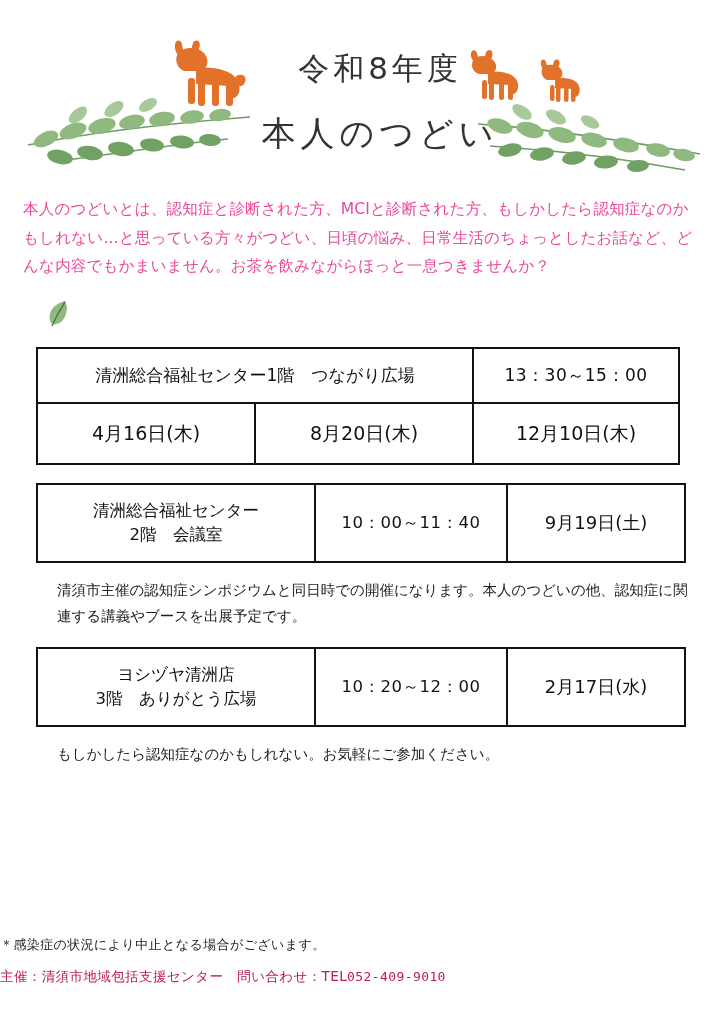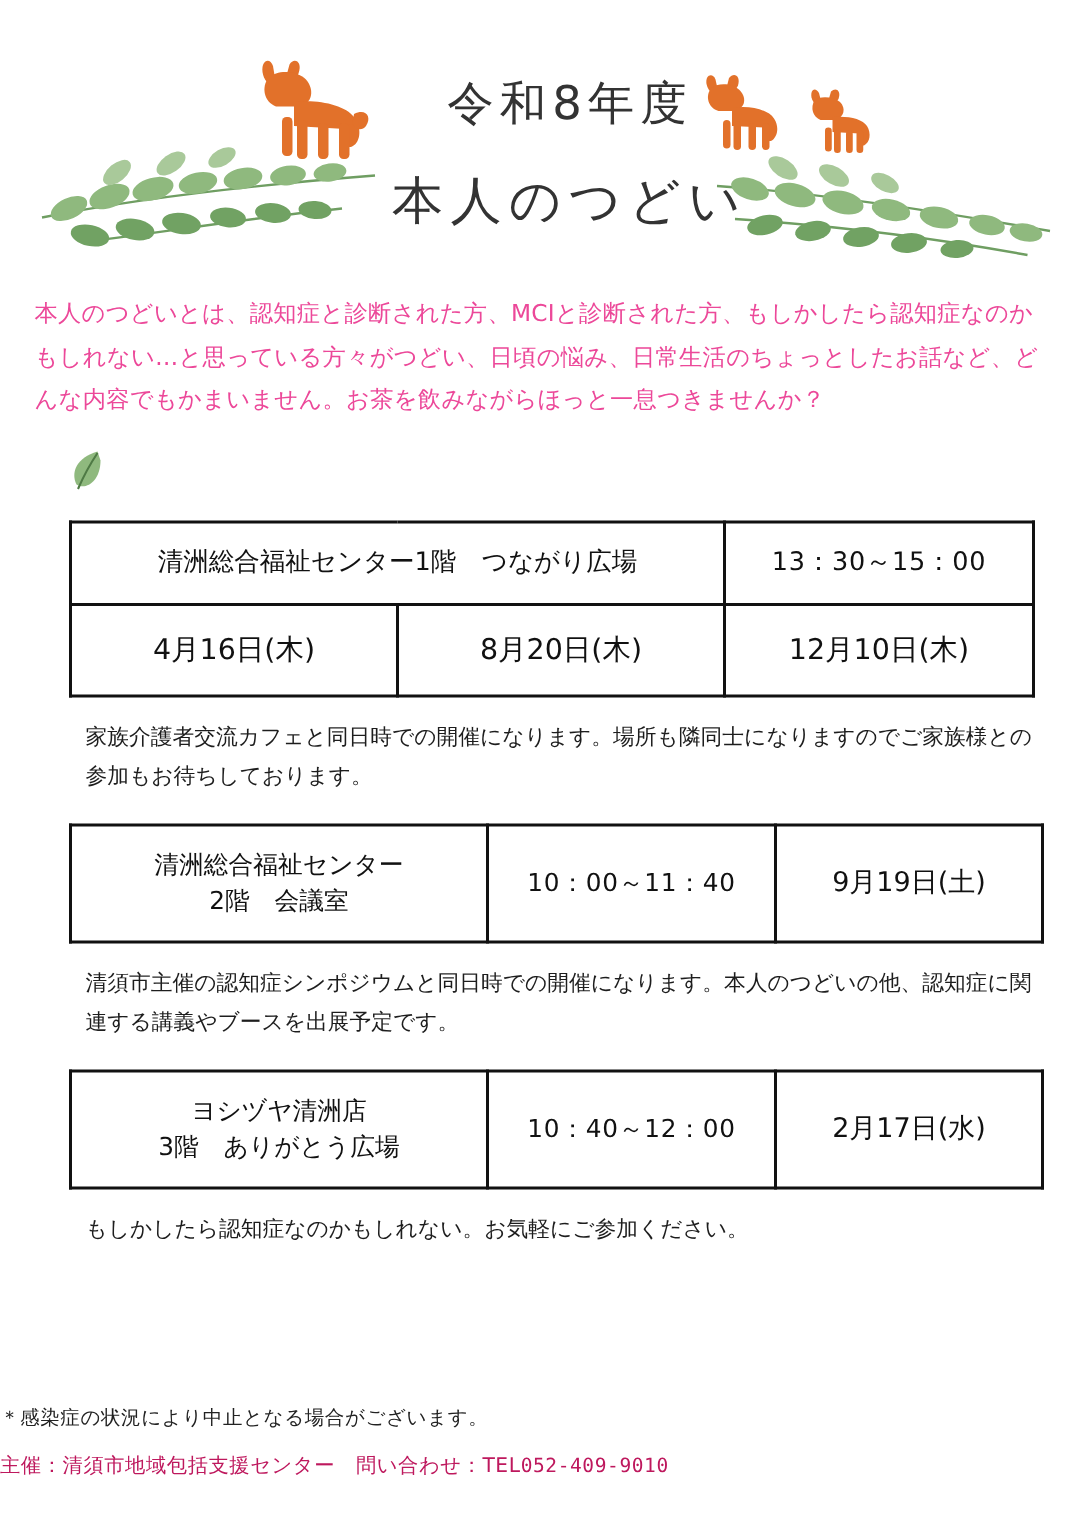--- a/index.html
+++ b/index.html
@@ -100,21 +100,21 @@
     font-size: 18.5px;
     font-weight: bold;
     color: #1f6b3e;
     letter-spacing: 1px;
     font-family: "DejaVu Sans", sans-serif;
   }
 
   
   .info-table {
     border-collapse: collapse;
-    margin: 18px 23px 0 46px;
+    margin: 18px 23px 0 36px;
     width: 630px;
     table-layout: fixed;
     border-radius: 23px;
   }
   .info-table td {
     border: 2px solid #111;
     text-align: center;
     font-size: 17px;
     font-family: "DejaVu Sans", sans-serif;
     color: #111;
@@ -291,21 +291,20 @@
         <td class="t1-row1-time">13：30～15：00</td>
       </tr>
       <tr class="t1-dates">
         <td>4月16日(木)</td>
         <td>8月20日(木)</td>
         <td>12月10日(木)</td>
       </tr>
     </tbody>
   </table>
 
-  <p class="note">家族介護者交流カフェと同日時での開催になります。場所も隣同士になりますのでご家族様との参加もお待ちしております。</p>
 
   <table class="info-table table2">
     <tbody>
       <tr>
         <td class="place">
           <span>清洲総合福祉センター</span><br>
           <span>2階　会議室</span>
         </td>
         <td class="time">10：00～11：40</td>
         <td class="date">9月19日(土)</td>
@@ -315,21 +314,21 @@
 
   <p class="note">清須市主催の認知症シンポジウムと同日時での開催になります。本人のつどいの他、認知症に関連する講義やブースを出展予定です。</p>
 
   <table class="info-table table2">
     <tbody>
       <tr>
         <td class="place">
           <span>ヨシヅヤ清洲店</span><br>
           <span>3階　ありがとう広場</span>
         </td>
-        <td class="time">10：40～12：00</td>
+        <td class="time">10：20～12：00</td>
         <td class="date">2月17日(水)</td>
       </tr>
     </tbody>
   </table>
 
   <p class="note">もしかしたら認知症なのかもしれない。お気軽にご参加ください。</p>
 
   <div class="footer">
     <div class="footer-note">＊感染症の状況により中止となる場合がございます。</div>
     <div class="footer-org">

